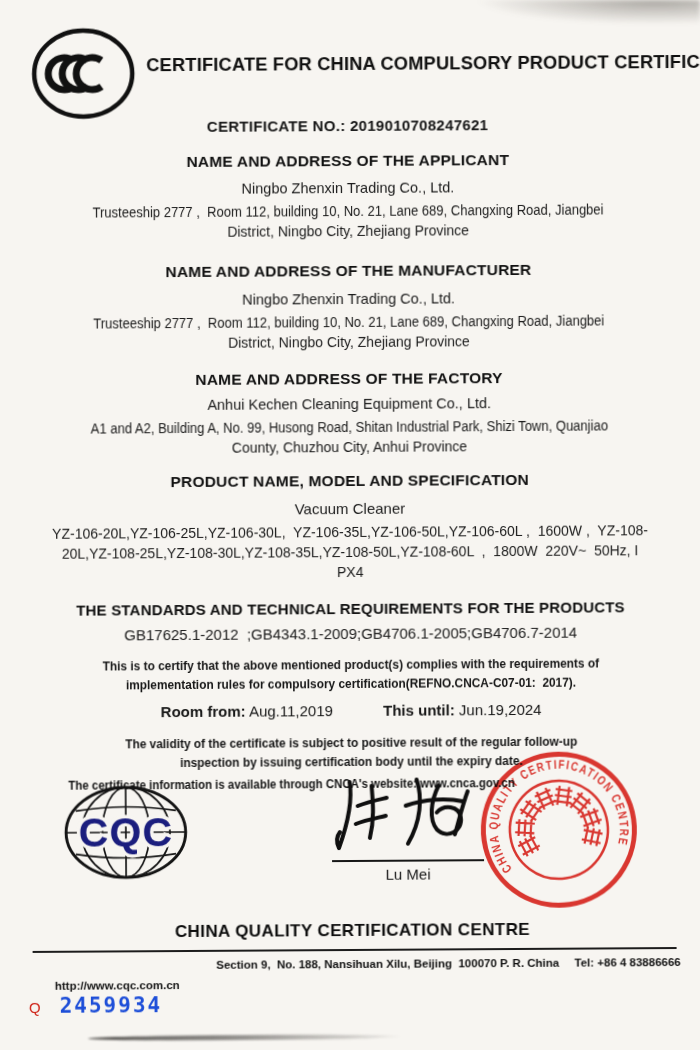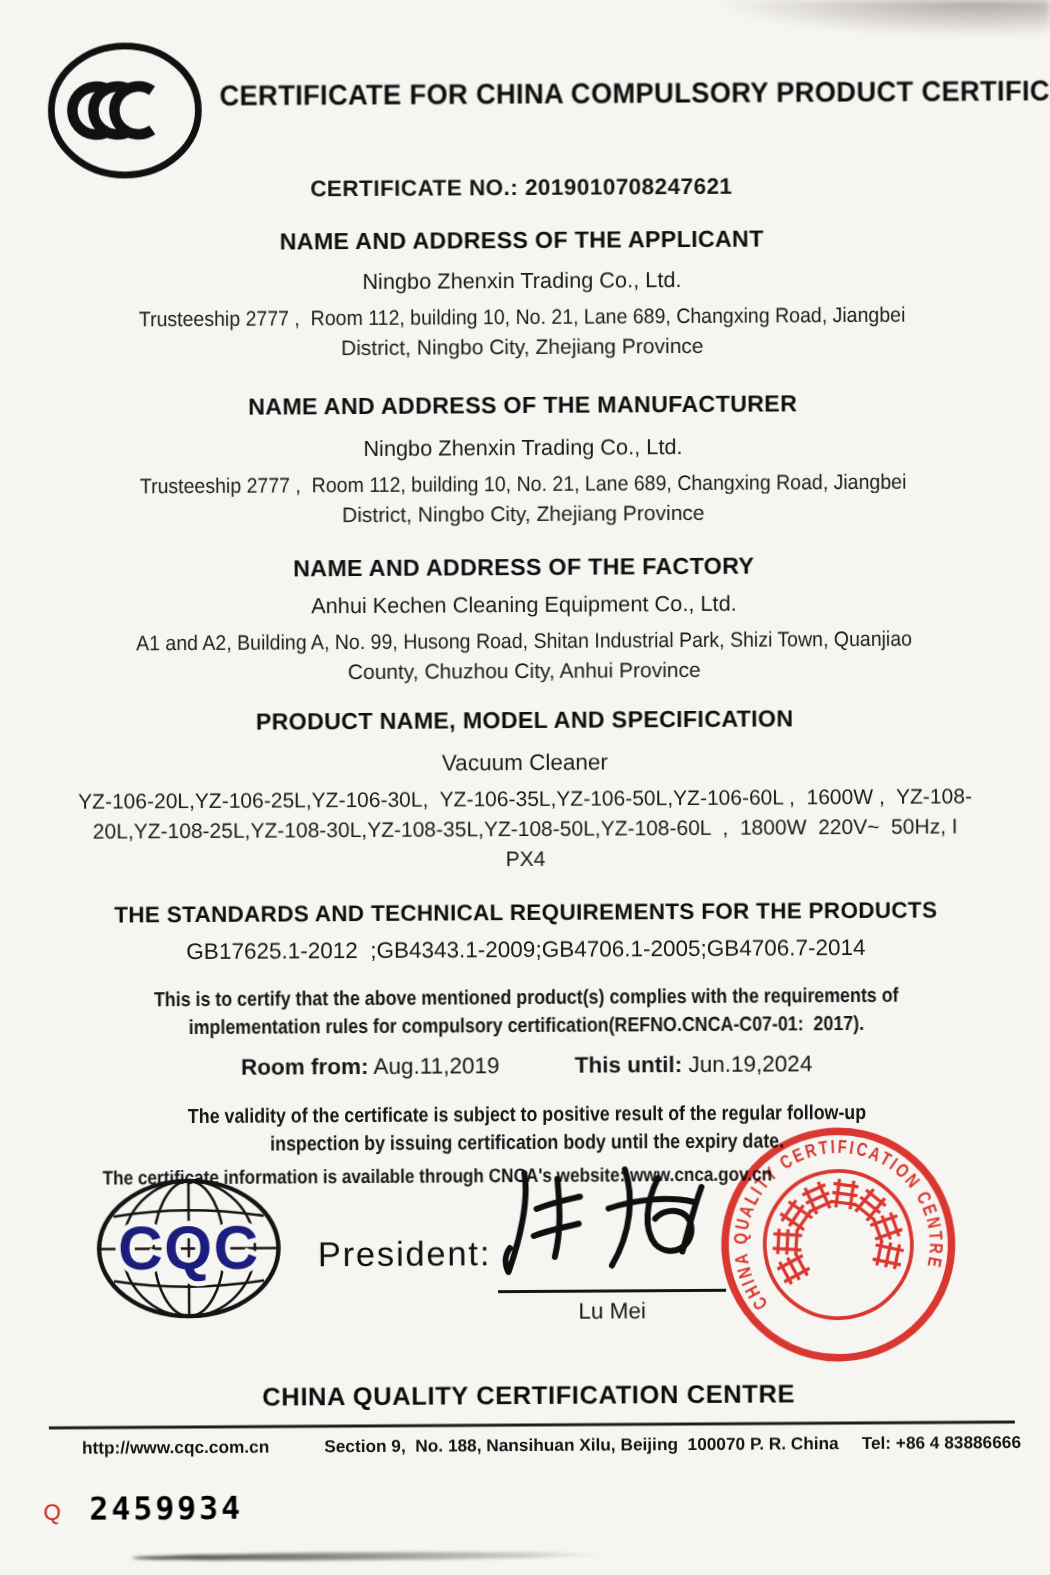--- a/index.html
+++ b/index.html
@@ -22,21 +22,21 @@
   .certno{font-size:15px;font-weight:bold;letter-spacing:.3px;}
   .datespan{display:inline-block;}
   .stamp-wrap{position:absolute;left:476px;top:750px;width:162px;height:162px;
     mix-blend-mode:multiply;opacity:.92;}
   .rule{position:absolute;height:2.2px;background:#1c1c1c;}
   .sigline{position:absolute;left:330px;top:860px;width:152px;height:2.4px;background:#161616;}
   .footer-item{position:absolute;top:958px;font-size:11.5px;font-weight:bold;color:#141414;}
   .serial{position:absolute;left:26px;top:992px;display:flex;align-items:baseline;gap:19px;}
   .serial .q{font-size:15px;color:#cf2318;}
   .serial .num{font-family:"DejaVu Sans Mono", monospace;font-weight:bold;font-size:21px;
-    letter-spacing:2px;color:#000000;}
+    letter-spacing:2px;color:#1d4ed8;}
   .smudge-tr{position:absolute;top:0;right:0;width:250px;height:28px;
     background:radial-gradient(ellipse at 82% 0%, rgba(62,57,50,.42), rgba(62,57,50,0) 62%);
     filter:blur(2px);}
   .smudge-bottom{position:absolute;left:88px;top:1035px;width:315px;height:5px;border-radius:50%;
     background:linear-gradient(90deg, rgba(28,26,24,.8), rgba(28,26,24,.2) 82%, transparent);
     filter:blur(1px);transform:rotate(-.4deg);}
 </style>
 </head>
 <body>
 
@@ -107,21 +107,20 @@
       <ellipse cx="66" cy="50" rx="45" ry="46" stroke-width="1.7"></ellipse>
       <ellipse cx="66" cy="50" rx="24" ry="46" stroke-width="1.7"></ellipse>
       <path d="M66 4 V96" stroke-width="1.7"></path>
       <path d="M15 28 Q66 20 117 28" stroke-width="1.7"></path>
       <path d="M5 50 H127" stroke-width="1.7"></path>
       <path d="M15 72 Q66 80 117 72" stroke-width="1.7"></path>
     </g>
     <text x="66" y="64" text-anchor="middle" font-family="Liberation Sans, sans-serif" font-size="42" font-weight="bold" fill="#1b1e7e" stroke="#f7f5f1" stroke-width="7" paint-order="stroke" letter-spacing="1">CQC</text>
   </svg>
 
-  <div style="position:absolute;left:210px;top:822px;font-size:23px;letter-spacing:1.2px;color:#101010;">President:</div>
 
   <svg style="position:absolute;left:318px;top:772px;" width="175" height="92" viewBox="0 0 175 92">
     <g fill="none" stroke="#0f0f0f" stroke-width="4" stroke-linecap="round" stroke-linejoin="round">
       <path d="M30 10 C33 28 27 54 19 76 C16 70 17 64 20 60"></path>
       <path d="M38 34 C48 30 58 28 67 26"></path>
       <path d="M52 14 C53 28 55 46 50 66"></path>
       <path d="M36 52 C46 48 58 46 66 44"></path>
       <path d="M97 8 C103 26 101 50 88 72"></path>
       <path d="M86 34 C104 28 126 26 143 30"></path>
       <path d="M119 14 C111 30 109 48 117 58 C127 68 143 60 141 46 C139 34 124 33 117 41"></path>
@@ -153,21 +152,21 @@
           <use href="#cjkGlyph" transform="translate(33.3,-6.7) rotate(78.6) scale(1.2)"></use>
           <use href="#cjkGlyph" transform="translate(31.9,11.6) rotate(110) scale(1.2)"></use>
         </g>
       </g>
     </svg>
   </div>
 
   <div class="abs b" style="top:921px;font-size:17px;letter-spacing:.4px;color:#0e0e0e;">CHINA QUALITY CERTIFICATION CENTRE</div>
   <div class="rule" style="left:30px;right:26px;top:949px;"></div>
 
-  <div class="footer-item" style="left:52px;">http://www.cqc.com.cn</div>
+  <div class="footer-item" style="left:52px;margin-top:20px;">http://www.cqc.com.cn</div>
   <div class="footer-item pre" style="left:70px;right:0;text-align:center;">Section 9,  No. 188, Nansihuan Xilu, Beijing  100070 P. R. China</div>
   <div class="footer-item" style="right:22px;">Tel: +86 4 83886666</div>
 
   <div class="serial">
     <span class="q">Q</span>
     <span class="num">2459934</span>
   </div>
 
 </div>
 

